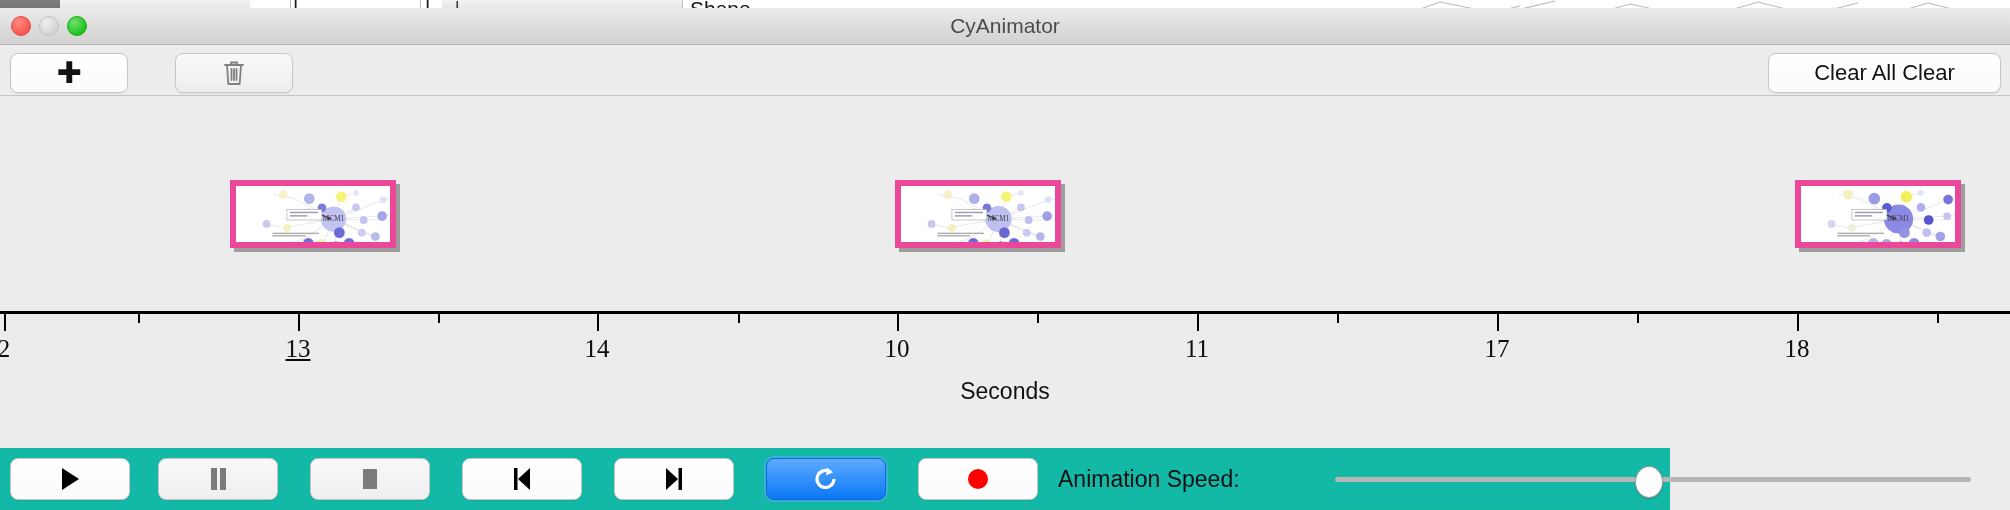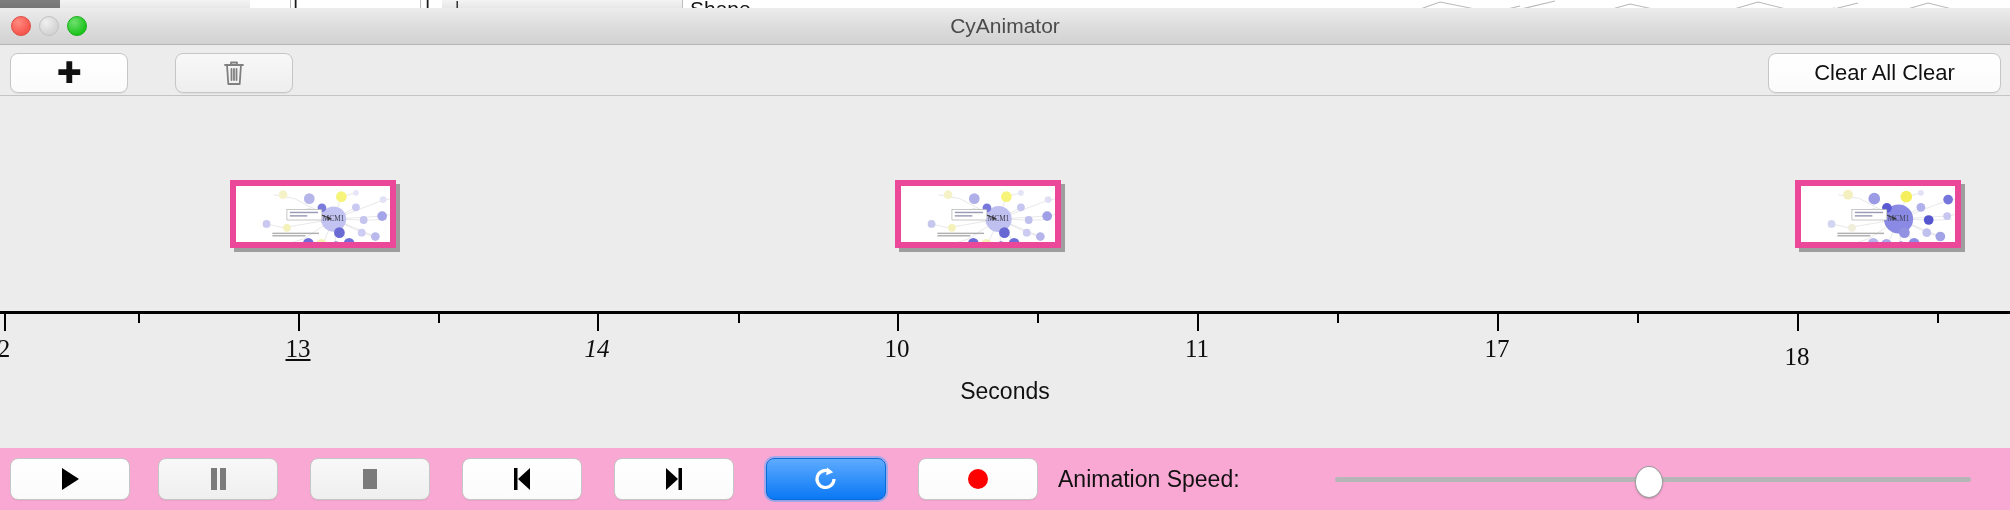--- a/index.html
+++ b/index.html
@@ -190,22 +190,22 @@
     width: 2010px;
     text-align: center;
     font-size: 23px;
     color: #111111;
   }
 
   
   #transport {
     position: absolute;
     left: 0; top: 440px;
-    width: 2010px; height: 62px;
-    background: #f9a8d4;
+    width: 1670px; height: 62px;
+    background: #14b8a6;
   }
   .pbtn {
     position: absolute;
     top: 10px;
     height: 42px;
     box-sizing: border-box;
     border-radius: 8px;
     border: 1px solid #c6c6c6;
     display: flex;
     align-items: center;
@@ -480,25 +480,25 @@
       <div class="tick minor" style="left:1037px;"></div>
       <div class="tick major" style="left:1197px;"></div>
       <div class="tick minor" style="left:1337px;"></div>
       <div class="tick major" style="left:1497px;"></div>
       <div class="tick minor" style="left:1637px;"></div>
       <div class="tick major" style="left:1797px;"></div>
       <div class="tick minor" style="left:1937px;"></div>
 
       <div class="ticklabel" style="left:4px;">2</div>
       <div class="ticklabel" style="left:298px;text-decoration:underline;">13</div>
-      <div class="ticklabel" style="left:597px;font-style:italic;">14</div>
+      <div class="ticklabel" style="left:597px;">14</div>
       <div class="ticklabel" style="left:897px;">10</div>
       <div class="ticklabel" style="left:1197px;">11</div>
       <div class="ticklabel" style="left:1497px;text-align:center;">17</div>
-      <div class="ticklabel" style="left:1797px;margin-top:8px;">18</div>
+      <div class="ticklabel" style="left:1797px;">18</div>
     </div>
 
     <div id="axis-title">Seconds</div>
 
   </div>
 
   <div id="transport">
 
     <div class="pbtn light-face" style="left:10px; width:120px;">
       <span>

